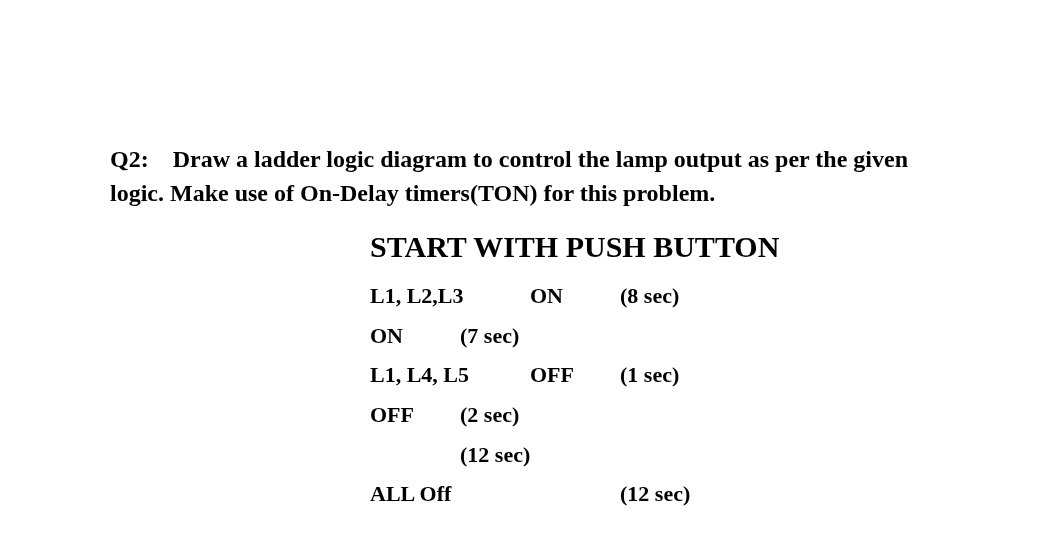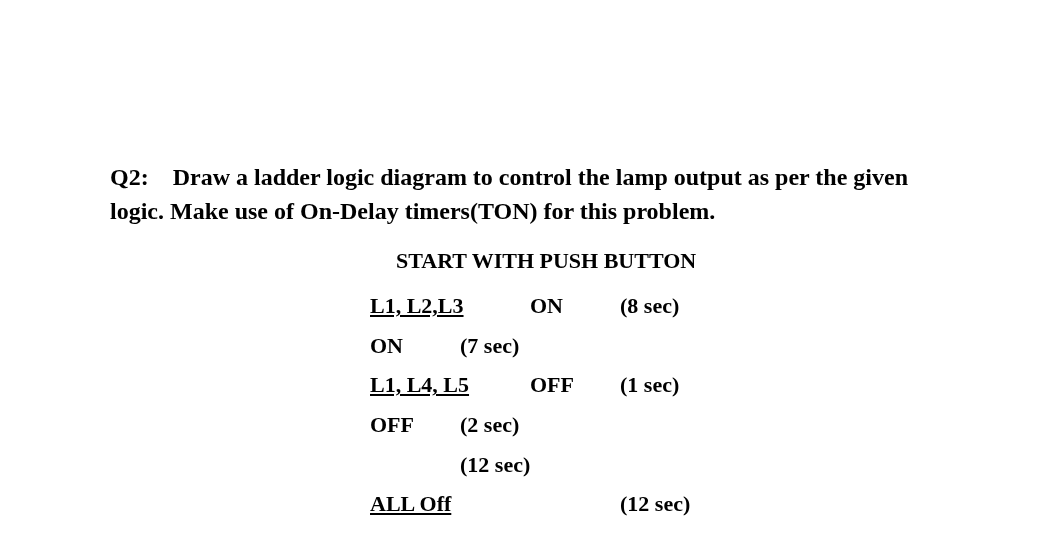--- a/index.html
+++ b/index.html
@@ -11,55 +11,54 @@
       width: 1058px;
       height: 552px;
       background: #ffffff;
       font-family: 'Times New Roman', Times, serif;
       color: #000000;
       position: relative;
     }
     .content {
       position: absolute;
       left: 110px;
-      top: 161px;
+      top: 143px;
       width: 840px;
     }
     .question-header {
       font-size: 24px;
       font-weight: bold;
       line-height: 1.4;
       margin-bottom: 20px;
     }
     .q-label {
       display: inline;
     }
     .q-text {
       display: inline;
     }
     .table-container {
       margin-left: 260px;
       margin-top: 10px;
     }
     .table-title {
-      font-size: 22px;
+      font-size: 30px;
       font-weight: bold;
       margin-bottom: 12px;
-      margin-left: 26px;
+      margin-left: 0;
     }
     .table-row {
       display: flex;
       font-size: 22px;
       font-weight: bold;
       line-height: 1.8;
       align-items: baseline;
     }
     .col-lamps {
       width: 160px;
-      text-decoration: underline;
     }
     .col-state {
       width: 90px;
     }
     .col-time {
       width: 120px;
     }
   </style>
 </head>
 <body>

